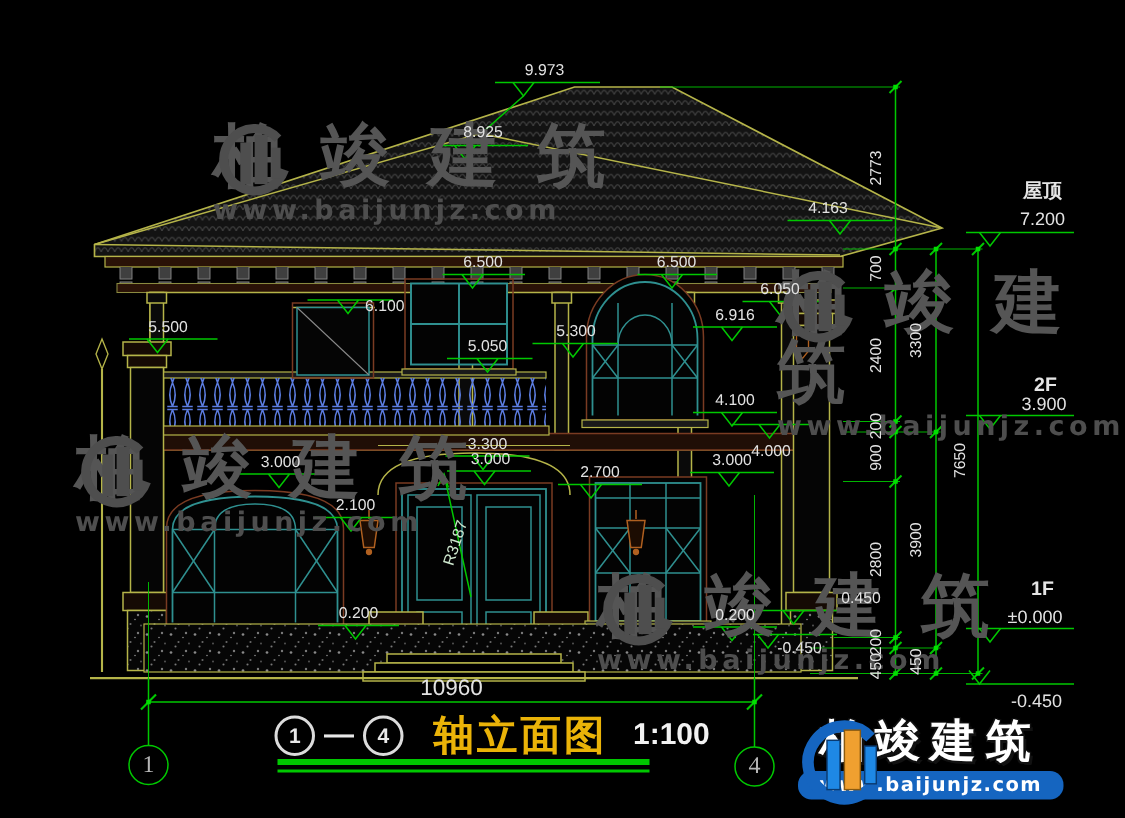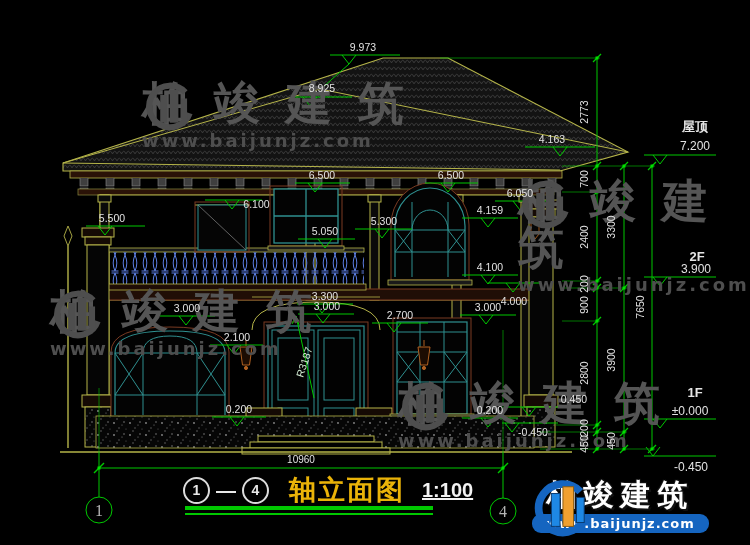--- a/index.html
+++ b/index.html
@@ -1,21 +1,21 @@
 <!DOCTYPE html>
 <html><head>
 <meta charset="utf-8">
 <style>
   html,body{margin:0;padding:0;background:#000;}
   #canvas{position:relative;width:750px;height:545px;background:#000;overflow:hidden;
           font-family:"Liberation Sans",sans-serif;}
   svg{position:absolute;left:0;top:0;}
   .lbl{position:absolute;color:#e2e2e2;font:10.5px "Liberation Sans",sans-serif;
        white-space:nowrap;transform:translate(-50%,-50%);}
-  .big{font-size:10px;}
+  .big{font-size:15px;}
   .vlbl{position:absolute;color:#e2e2e2;font:10.5px "Liberation Sans",sans-serif;
         white-space:nowrap;width:60px;text-align:center;
         transform:translate(-50%,-50%) rotate(-90deg);}
   .rlbl{position:absolute;color:#cfe8cf;font:10.5px "Liberation Sans",sans-serif;
         white-space:nowrap;transform:translate(-50%,-50%) rotate(-72deg);}
   .lvl-name{position:absolute;color:#e5e5e5;font:bold 13px "Liberation Sans",sans-serif;
         white-space:nowrap;transform:translate(-50%,-50%);}
   .lvl-val{position:absolute;color:#e2e2e2;font:12px "Liberation Sans",sans-serif;
         white-space:nowrap;transform:translate(-50%,-50%);}
   .axis-bubble{position:absolute;width:25px;height:25px;border:1.6px solid #00c800;
@@ -25,21 +25,21 @@
   .wm{position:absolute;display:flex;align-items:flex-start;gap:12px;pointer-events:none;}
   .wm-col{display:flex;flex-direction:column;}
   .wm-brand{font:bold 46px/1 "DejaVu Sans",sans-serif;color:#555;letter-spacing:26px;}
   .wm-site{font:bold 18px/1 "DejaVu Sans",sans-serif;color:#4e4e4e;letter-spacing:3px;margin-top:6px;}
   
   .title-row{position:absolute;left:183px;top:472px;display:flex;align-items:center;gap:5px;}
   .axis-chip{width:23px;height:23px;border:2px solid #dcdcdc;border-radius:50%;color:#e8e8e8;
         font:bold 14px "Liberation Sans",sans-serif;display:flex;align-items:center;justify-content:center;}
   .title-dash{color:#e8e8e8;font:bold 20px "Liberation Sans",sans-serif;margin:0 1px;}
   .title-name{color:#eab308;font:bold 27px "DejaVu Sans",sans-serif;letter-spacing:2px;margin-left:15px;}
-  .title-scale{color:#f2f2f2;font:bold 20px "Liberation Sans",sans-serif;margin-left:12px;text-decoration:underline;}
+  .title-scale{color:#f2f2f2;font:bold 20px "Liberation Sans",sans-serif;margin-left:12px;}
   .underline-a{position:absolute;left:185px;top:506px;width:248px;height:4px;background:#00c800;}
   .underline-b{position:absolute;left:185px;top:513px;width:248px;height:2px;background:#00c800;}
   
   .logo{position:absolute;left:532px;top:478px;display:flex;align-items:flex-start;gap:8px;}
   .logo-col{display:flex;flex-direction:column;align-items:center;}
   .logo-brand{font:bold 30px/1.1 "DejaVu Sans",sans-serif;color:#fff;letter-spacing:7px;
         text-shadow:2px 2px 0 #111,-1px -1px 0 #111,1px -1px 0 #111,-1px 1px 0 #111,3px 3px 3px #000;}
   .logo-site{margin-top:3px;background:#1565c0;border-radius:9px;color:#fff;
         font:bold 13px "DejaVu Sans",sans-serif;letter-spacing:1px;padding:2px 14px;
         box-shadow:1px 2px 2px #000;}
@@ -430,21 +430,21 @@
     </div>
   </div>
 
   <div class="lbl" style="left:363px;top:47px;">9.973</div>
   <div class="lbl" style="left:322px;top:88px;">8.925</div>
   <div class="lbl" style="left:552px;top:139px;">4.163</div>
   <div class="lbl" style="left:322px;top:175px;">6.500</div>
   <div class="lbl" style="left:451px;top:175px;">6.500</div>
   <div class="lbl" style="left:234px;top:204px;padding-left:45px;">6.100</div>
   <div class="lbl" style="left:520px;top:193px;">6.050</div>
-  <div class="lbl" style="left:490px;top:210px;">4.159</div>
+  <div class="lbl" style="left:490px;top:210px;">6.916</div>
   <div class="lbl" style="left:112px;top:218px;">5.500</div>
   <div class="lbl" style="left:384px;top:221px;">5.300</div>
   <div class="lbl" style="left:325px;top:231px;">5.050</div>
   <div class="lbl" style="left:490px;top:267px;">4.100</div>
   <div class="lbl" style="left:514px;top:273px;margin-top:28px;">4.000</div>
   <div class="lbl" style="left:325px;top:296px;">3.300</div>
   <div class="lbl" style="left:327px;top:306px;">3.000</div>
   <div class="lbl" style="left:187px;top:308px;">3.000</div>
   <div class="lbl" style="left:488px;top:307px;">3.000</div>
   <div class="lbl" style="left:400px;top:315px;">2.700</div>

